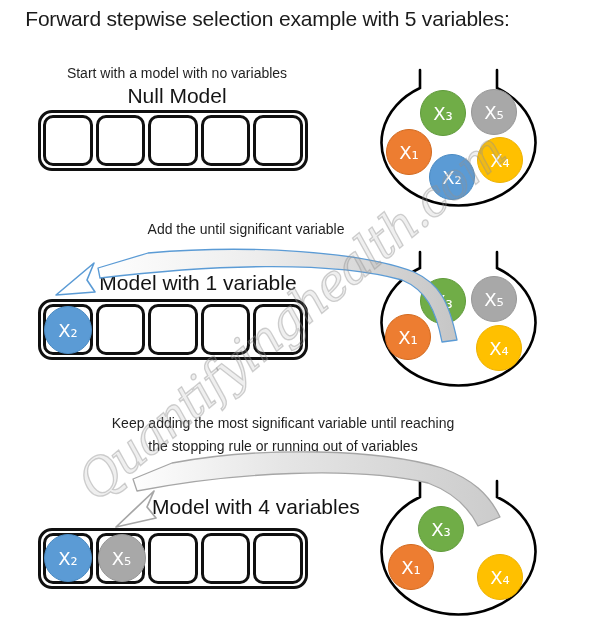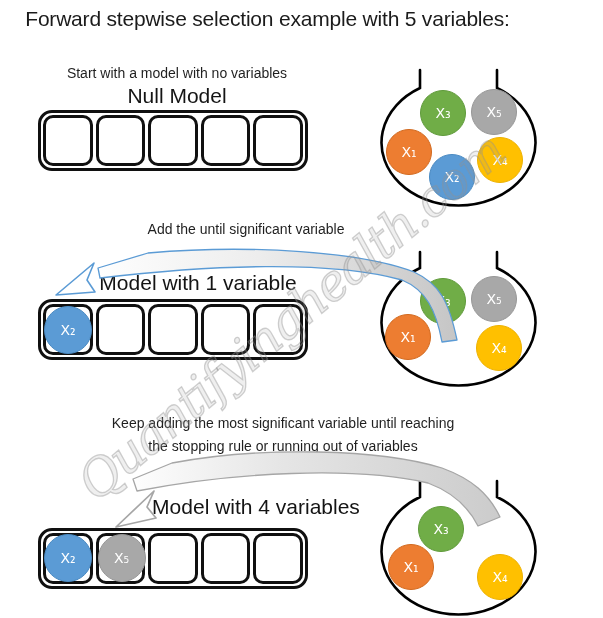--- a/index.html
+++ b/index.html
@@ -33,21 +33,21 @@
   }
   #tray1 { top:110px; } #tray2 { top:299px; } #tray3 { top:528px; }
   .slot {
     flex:1; border:3px solid #101010; border-radius:10px; background:#ffffff;
   }
   svg.layer { position:absolute; left:0; top:0; z-index:4; pointer-events:none; }
   svg.arrows { z-index:30; }
   .var-circle {
     position:absolute; border-radius:50%; border:1.5px solid; box-sizing:border-box;
     display:flex; align-items:center; justify-content:center; z-index:10;
-    color:#ffffff; font-family:"DejaVu Sans",sans-serif; font-size:14px;
+    color:#ffffff; font-family:"DejaVu Sans",sans-serif; font-size:18px;
   }
   .watermark {
     position:absolute; left:85px; top:455px; height:70px; line-height:70px;
     transform-origin:0 50%; transform:rotate(-40deg);
     font-family:"DejaVu Serif",serif; font-style:italic; font-size:50px;
     letter-spacing:-2px; white-space:nowrap;
     color:rgba(150,150,150,0.15); -webkit-text-stroke:1.3px rgba(145,145,145,0.42);
     z-index:40; pointer-events:none;
   }
 </style>

